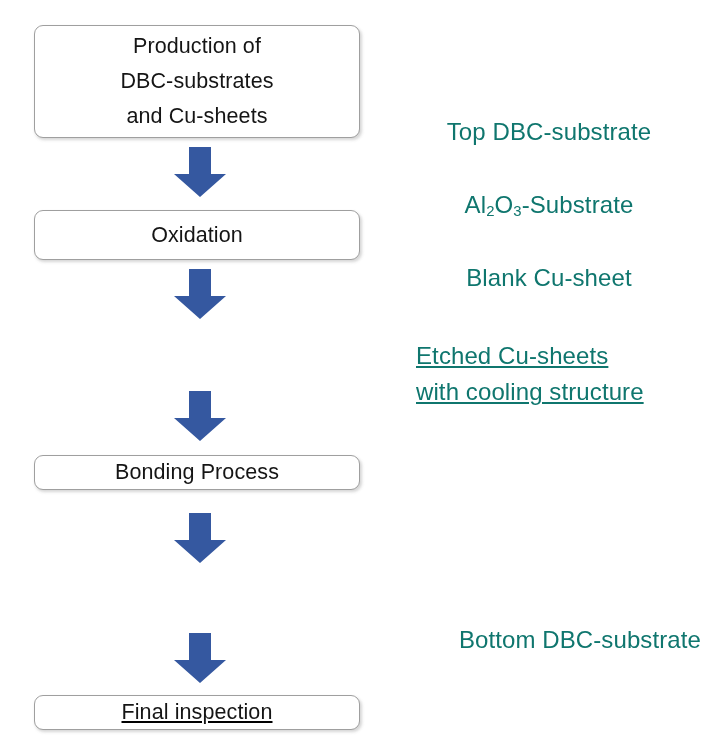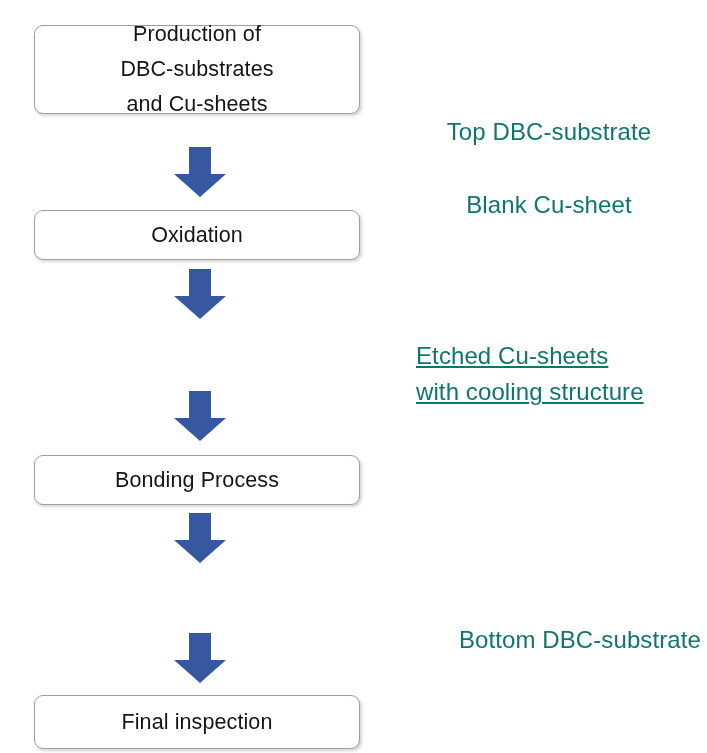--- a/index.html
+++ b/index.html
@@ -38,26 +38,26 @@
   }
   .proc-label {
     color: #151515;
     font-size: 21.5px;
     line-height: 1.62;
     letter-spacing: 0.1px;
     font-weight: 400;
     white-space: pre-line;
   }
 
-  .box-1 { top: 25px;  height: 89px; }
+  .box-1 { top: 25px;  height: 113px; }
   .box-2 { top: 210px; height: 50px;  }
   .box-3 { top: 333px; height: 50px;  }
-  .box-4 { top: 455px; height: 50px;  }
+  .box-4 { top: 455px; height: 35px;  }
   .box-5 { top: 575px; height: 50px;  }
-  .box-6 { top: 695px; height: 54px;  }
+  .box-6 { top: 695px; height: 35px; text-decoration: underline;  }
 
   
   .arrow {
     position: absolute;
     left: 173px;
     width: 54px;
     height: 50px;
   }
   .arrow svg { display: block; width: 100%; height: 100%; }
 
@@ -152,20 +152,21 @@
   </div>
 
   <div class="arrow arrow-5">
     <svg viewBox="0 0 54 50" xmlns="http://www.w3.org/2000/svg" aria-hidden="true">
       <polygon points="16,0 38,0 38,27 53,27 27,50 1,27 16,27" fill="#3558A0"></polygon>
     </svg>
   </div>
 
   <div class="note note-materials">
     <div>Top DBC-substrate</div>
+    <div><span>Al</span><sub>2</sub><span>O</span><sub>3</sub><span>-Substrate</span></div>
     <div>Blank Cu-sheet</div>
   </div>
 
   <div class="note note-etched">Etched Cu-sheets
 with cooling structure</div>
 
   <div class="note note-bottom">Bottom DBC-substrate</div>
 
 </div>
 

